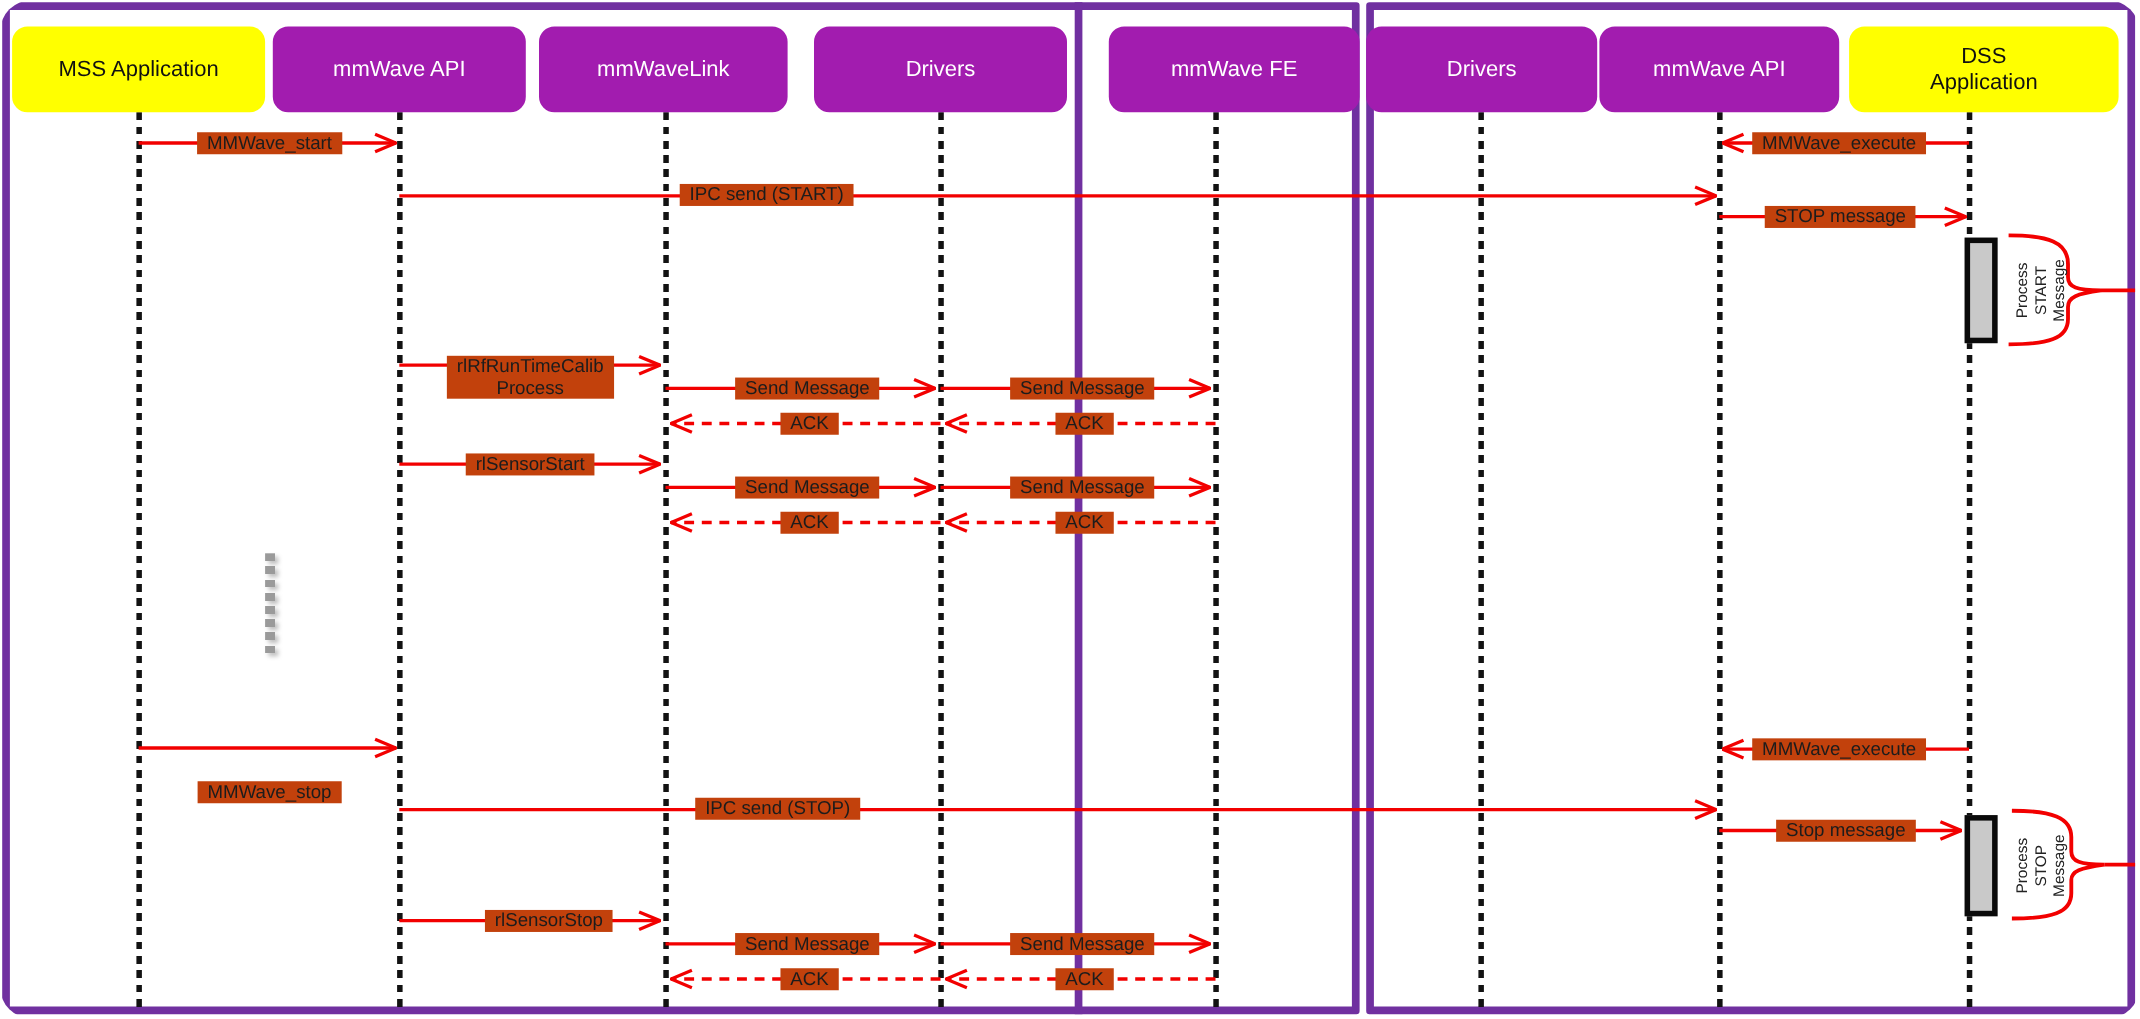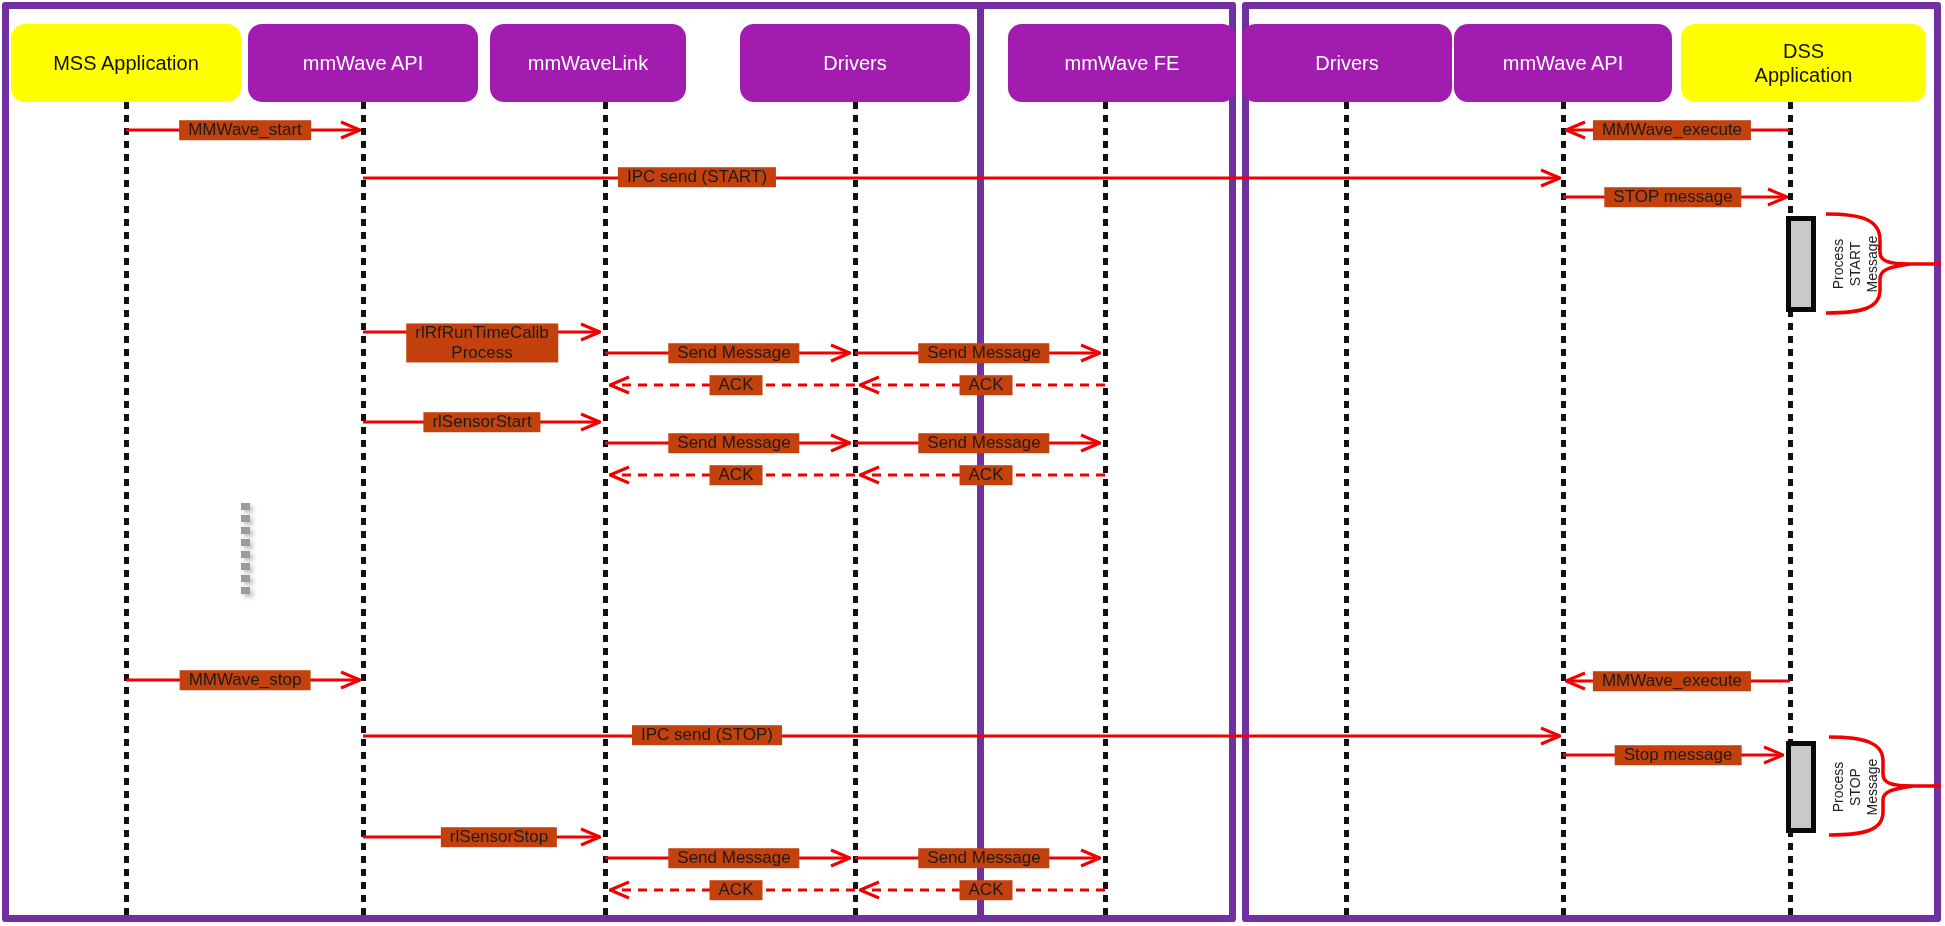--- a/index.html
+++ b/index.html
@@ -1,17 +1,17 @@
 <!DOCTYPE html>
 <html><head>
 <meta charset="utf-8">
 <style>
   html,body{margin:0;padding:0;background:#fff;}
   .canvas{position:relative;width:1945px;height:926px;background:#fff;overflow:hidden;
-          font-family:"Liberation Sans", sans-serif;}
+          font-family:"Liberation Sans", sans-serif;border-radius:29px;}
   .frame{position:absolute;border:7px solid #7030A0;border-radius:3px;box-sizing:border-box;background:transparent;}
   .divider{position:absolute;background:#7030A0;}
   .hdr{position:absolute;top:24px;height:78px;border-radius:14px;display:flex;align-items:center;justify-content:center;
        font-size:20px;text-align:center;white-space:pre-line;line-height:1.2;z-index:3;box-sizing:border-box;}
   .hdr.blue{background:#a21caf;color:#fff;}
   .hdr.yellow{background:#FFFF00;color:#111;}
   .ll{position:absolute;top:102px;height:817px;width:5px;z-index:2;
       background:repeating-linear-gradient(to bottom,#121212 0 7px,transparent 7px 13px);}
   .svgLayer{position:absolute;left:0;top:0;z-index:4;}
   .lbl{position:absolute;transform:translate(-50%,-50%);background:#c2410c;padding:0 9px;font-size:17px;color:#1c1c1c;
@@ -27,21 +27,21 @@
 <body>
 
 <div class="canvas">
 
   <div class="frame" style="left:2px;top:2px;width:1234px;height:920px;"></div>
   <div class="frame" style="left:1242px;top:2px;width:699px;height:920px;"></div>
   <div class="divider" style="left:977px;top:2px;width:7px;height:920px;"></div>
 
   <div class="hdr yellow" style="left:11px;width:230px;">MSS Application</div>
   <div class="hdr blue" style="left:248px;width:230px;">mmWave API</div>
-  <div class="hdr blue" style="left:490px;width:196px;">mmWaveLink</div>
+  <div class="hdr blue" style="left:490px;width:226px;">mmWaveLink</div>
   <div class="hdr blue" style="left:740px;width:230px;">Drivers</div>
   <div class="hdr blue" style="left:992px;width:228px;margin-left:16px;">mmWave FE</div>
   <div class="hdr blue" style="left:1242px;width:210px;">Drivers</div>
   <div class="hdr blue" style="left:1454px;width:218px;">mmWave API</div>
   <div class="hdr yellow" style="left:1681px;width:245px;">DSS
 Application</div>
 
   <div class="ll" style="left:124px;"></div>
   <div class="ll" style="left:361px;"></div>
   <div class="ll" style="left:603px;"></div>
@@ -103,21 +103,21 @@
 Process</div>
   <div class="lbl" style="left:734px;top:353px;">Send Message</div>
   <div class="lbl" style="left:984px;top:353px;">Send Message</div>
   <div class="lbl" style="left:736px;top:385px;">ACK</div>
   <div class="lbl" style="left:986px;top:385px;">ACK</div>
   <div class="lbl" style="left:482px;top:422px;">rlSensorStart</div>
   <div class="lbl" style="left:734px;top:443px;">Send Message</div>
   <div class="lbl" style="left:984px;top:443px;">Send Message</div>
   <div class="lbl" style="left:736px;top:475px;">ACK</div>
   <div class="lbl" style="left:986px;top:475px;">ACK</div>
-  <div class="lbl" style="left:245px;top:680px;">MMWave_stop</div>
+  <div class="lbl" style="left:245px;top:720px;">MMWave_stop</div>
   <div class="lbl" style="left:707px;top:735px;">IPC send (STOP)</div>
   <div class="lbl" style="left:1672px;top:681px;">MMWave_execute</div>
   <div class="lbl" style="left:1678px;top:755px;">Stop message</div>
   <div class="lbl" style="left:499px;top:837px;">rlSensorStop</div>
   <div class="lbl" style="left:734px;top:858px;">Send Message</div>
   <div class="lbl" style="left:984px;top:858px;">Send Message</div>
   <div class="lbl" style="left:736px;top:890px;">ACK</div>
   <div class="lbl" style="left:986px;top:890px;">ACK</div>
 
   <div class="note" style="left:1855px;top:264px;">Process

